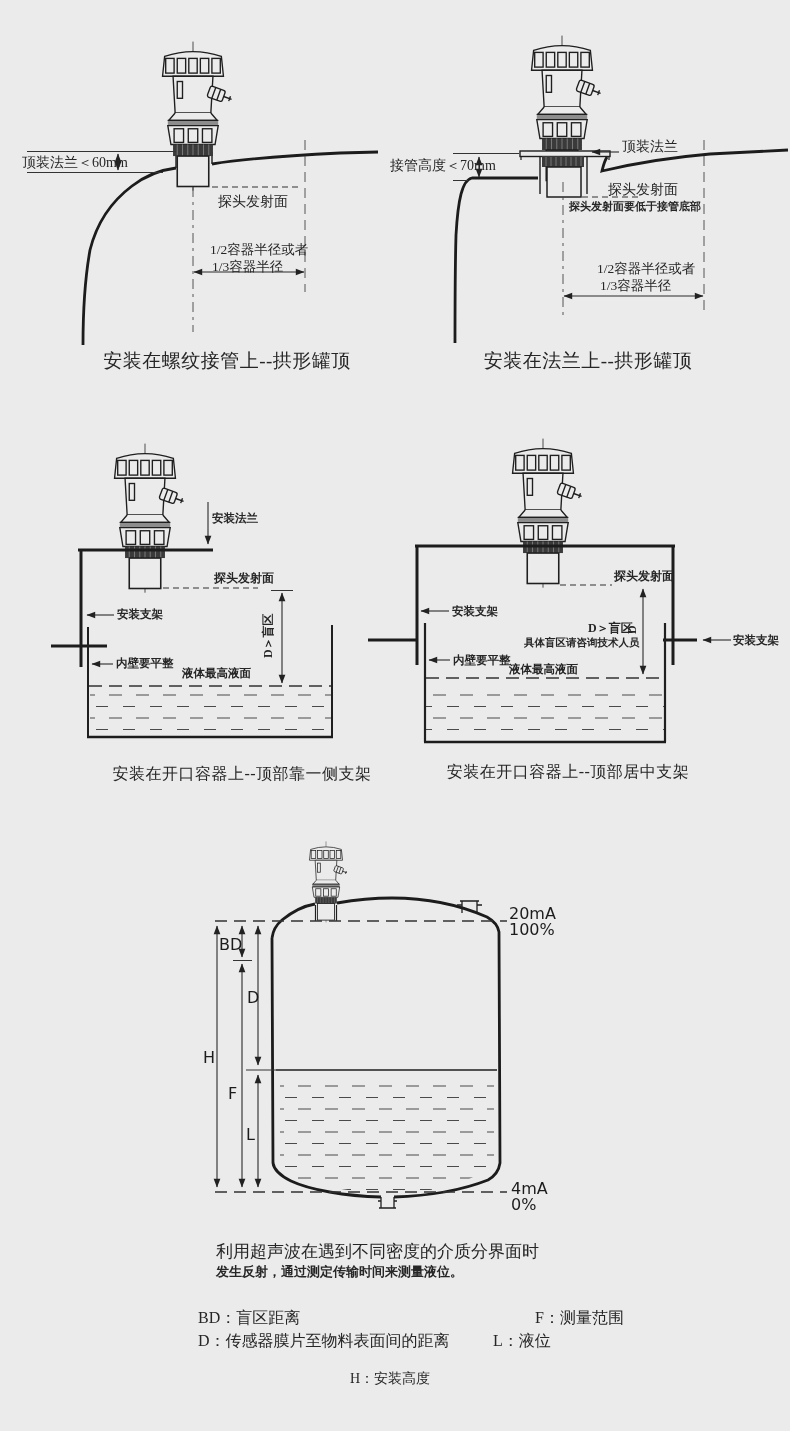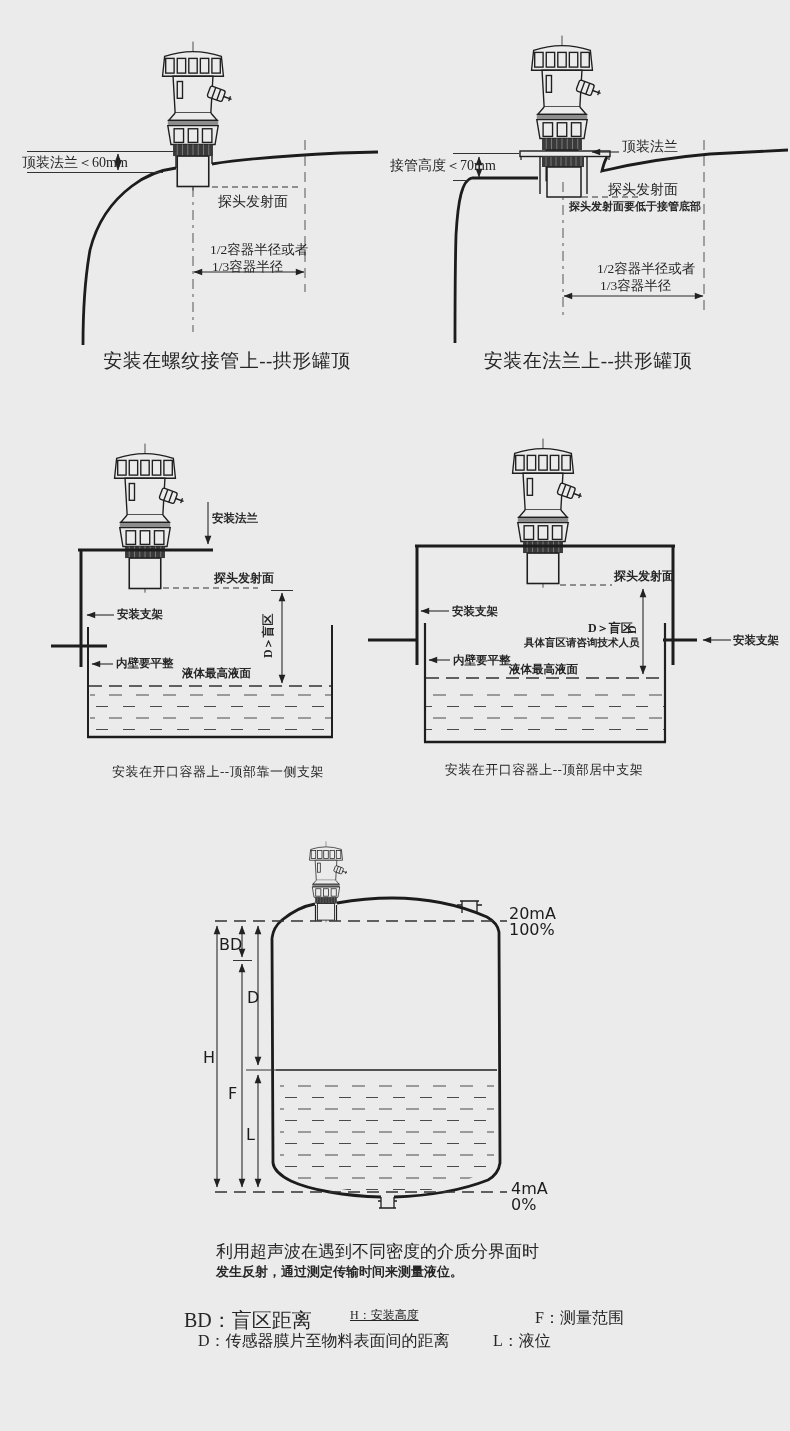--- a/index.html
+++ b/index.html
@@ -4,21 +4,21 @@
 <style>
   html,body{margin:0;padding:0;background:#ebebeb;}
   .page{position:relative;width:790px;height:1431px;background:#ebebeb;overflow:hidden;
         font-family:"Liberation Serif","DejaVu Serif",serif;}
   .art{position:absolute;left:0;top:0;}
   .lbl{position:absolute;color:#262626;white-space:nowrap;line-height:1.12;
        font-family:"Liberation Serif","DejaVu Serif",serif;}
   .b{font-weight:bold;}
   .sans{font-family:"DejaVu Sans","Liberation Sans",sans-serif;color:#1c1c1c;}
   .cap{font-size:19px;transform:translateX(-50%);letter-spacing:.5px;}
-  .cap2{font-size:13px;transform:translateX(-50%);letter-spacing:.5px;}
+  .cap2{font-size:16px;transform:translateX(-50%);letter-spacing:.5px;margin-left:24px;}
   .rot{transform:rotate(-90deg);transform-origin:center;text-align:center;display:inline-block;}
 </style>
 </head>
 <body>
 
 <div class="page">
 
 <svg class="art" width="790" height="1431" viewBox="0 0 790 1431">
   <defs>
     <marker id="arr" viewBox="0 0 10 8" refX="9" refY="4" markerWidth="9" markerHeight="7" orient="auto-start-reverse">
@@ -180,19 +180,19 @@
 <span class="lbl sans" style="left:511px;top:1196px;font-size:16px;">0%</span>
 <span class="lbl sans" style="left:219px;top:936px;font-size:16px;">BD</span>
 <span class="lbl sans" style="left:247px;top:989px;font-size:16px;">D</span>
 <span class="lbl sans" style="left:203px;top:1049px;font-size:16px;">H</span>
 <span class="lbl sans" style="left:228px;top:1085px;font-size:16px;">F</span>
 <span class="lbl sans" style="left:246px;top:1126px;font-size:16px;">L</span>
 
 <span class="lbl" style="left:216px;top:1242px;font-size:17px;">利用超声波在遇到不同密度的介质分界面时</span>
 <span class="lbl" style="left:216px;top:1265px;font-size:13px;font-weight:bold;">发生反射，通过测定传输时间来测量液位。</span>
 
-<span class="lbl" style="left:184px;top:1309px;font-size:20px;">BD：盲区距离</span>
-<span class="lbl" style="left:350px;top:1309px;font-size:12px;text-decoration:underline;">H：安装高度</span>
+<span class="lbl" style="left:198px;top:1309px;font-size:16px;">BD：盲区距离</span>
+<span class="lbl" style="left:350px;top:1371px;font-size:14px;">H：安装高度</span>
 <span class="lbl" style="left:493px;top:1309px;font-size:16px;margin-left:42px;">F：测量范围</span>
 <span class="lbl" style="left:198px;top:1332px;font-size:16px;">D：传感器膜片至物料表面间的距离</span>
 <span class="lbl" style="left:493px;top:1332px;font-size:16px;">L：液位</span>
 
 </div>
 
 </body></html>

